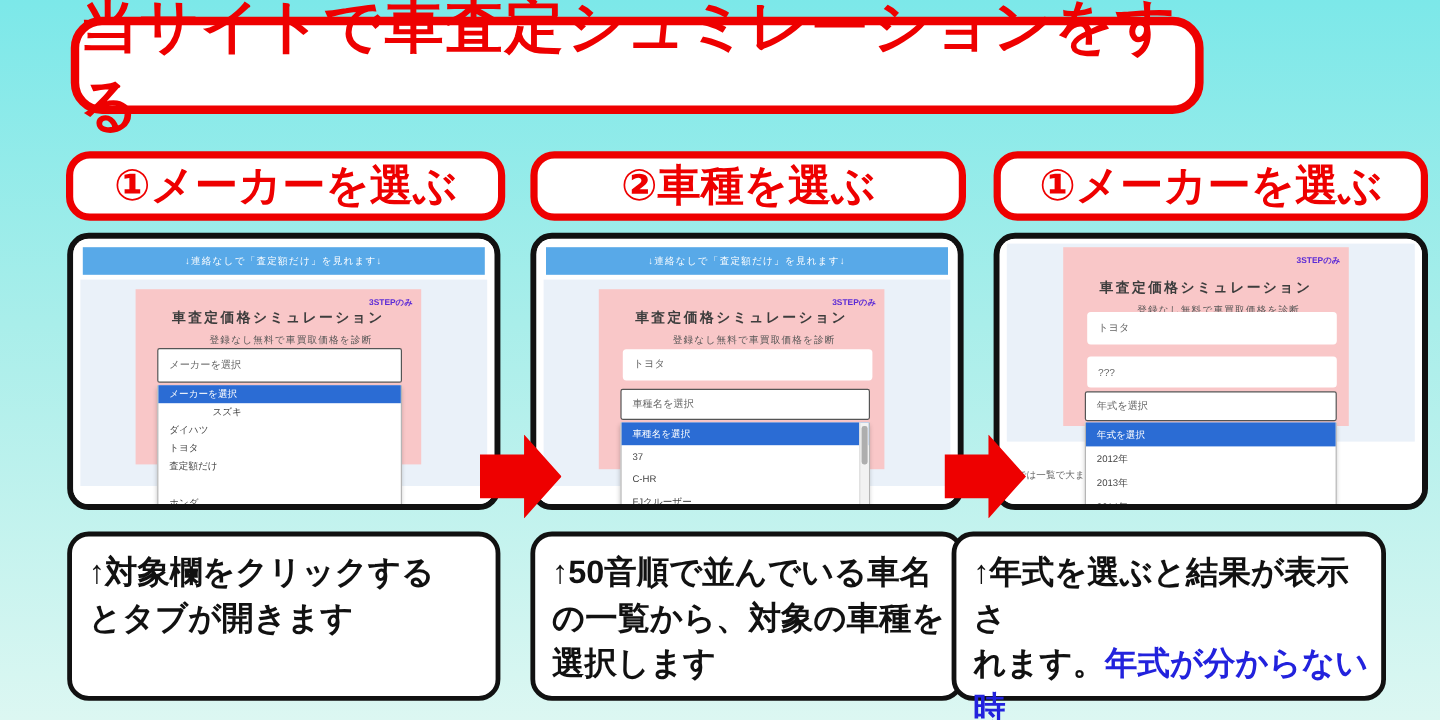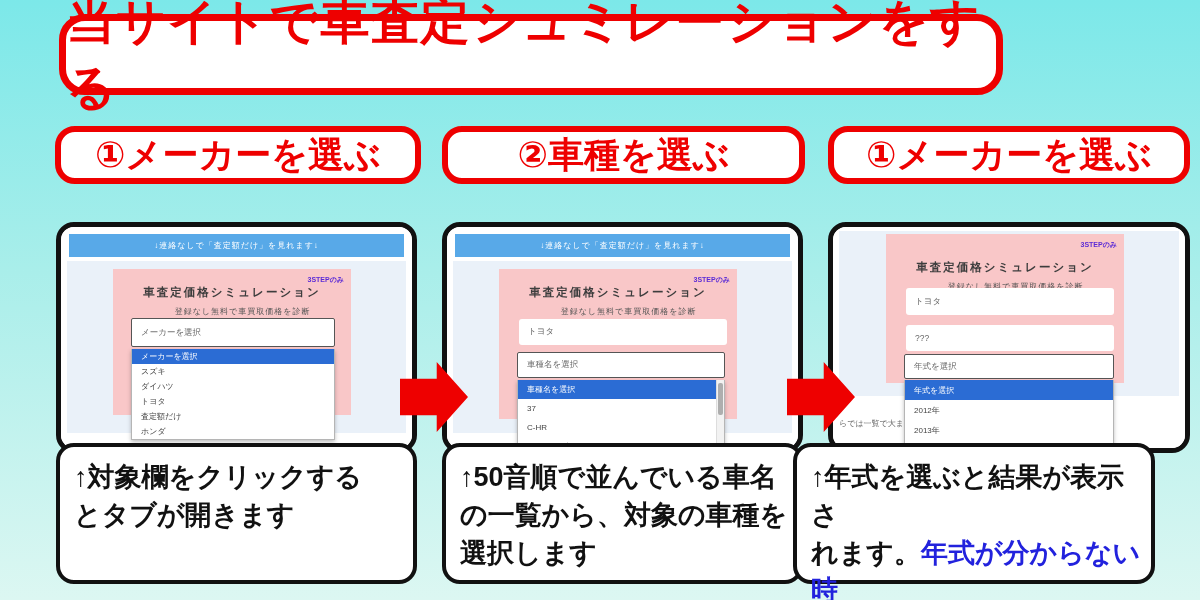--- a/index.html
+++ b/index.html
@@ -15,21 +15,21 @@
 
   
   .step-header { top:126px; height:58px; background:#fff; border:6px solid #ee0000;
     border-radius:20px; display:flex; align-items:center; justify-content:center;
     color:#ee0000; font-size:36px; font-weight:bold; }
   #sh1 { left:55px; width:366px; }
   #sh2 { left:442px; width:363px; }
   #sh3 { left:828px; width:362px; }
 
   
-  .shot { top:222px; height:231px; background:#fff; border:5px solid #111;
+  .shot { top:194px; height:231px; background:#fff; border:5px solid #111;
     border-radius:18px; overflow:hidden; }
   #shot1 { left:56px; width:361px; }
   #shot2 { left:442px; width:361px; }
   #shot3 { left:828px; width:362px; }
   .shot-inner { position:relative; width:100%; height:100%; background:#fff; }
 
   .notice { position:absolute; left:8px; right:8px; top:7px; height:23px; background:#58a9e8;
     color:#fff; font-size:8px; letter-spacing:1px; display:flex; align-items:center; justify-content:center; }
   .pagebg { position:absolute; left:6px; right:6px; background:#eaf1f9; }
   .card { position:absolute; background:#f9c7c8; }
@@ -81,25 +81,25 @@
       <div class="notice">↓連絡なしで「査定額だけ」を見れます↓</div>
       <div class="pagebg" style="top:34px;height:172px;"></div>
       <div class="card" style="left:52px;top:42px;width:238px;height:146px;">
         <div class="badge">3STEPのみ</div>
         <div class="sim-title" style="top:16px;">車査定価格シミュレーション</div>
         <div class="sim-sub" style="top:37px;">登録なし無料で車買取価格を診断</div>
       </div>
       <div class="field selbox" style="left:70px;top:91px;width:204px;height:29px;">メーカーを選択</div>
       <div class="dropdown" style="left:70px;top:122px;width:204px;">
         <div class="opt sel" style="height:15px;">メーカーを選択</div>
-        <div class="opt" style="height:15px;">スズキ</div>
+        <div class="opt" style="height:15px;margin-left:36px;">スズキ</div>
         <div class="opt" style="height:15px;">ダイハツ</div>
         <div class="opt" style="height:15px;">トヨタ</div>
         <div class="opt" style="height:15px;">査定額だけ</div>
-        <div class="opt" style="height:15px;">ホンダ</div>
+        <div class="opt" style="height:15px;margin-top:16px;">ホンダ</div>
       </div>
     </div>
   </div>
 
   <div class="abs shot" id="shot2">
     <div class="shot-inner">
       <div class="notice">↓連絡なしで「査定額だけ」を見れます↓</div>
       <div class="pagebg" style="top:34px;height:172px;"></div>
       <div class="card" style="left:52px;top:42px;width:238px;height:150px;">
         <div class="badge">3STEPのみ</div>

